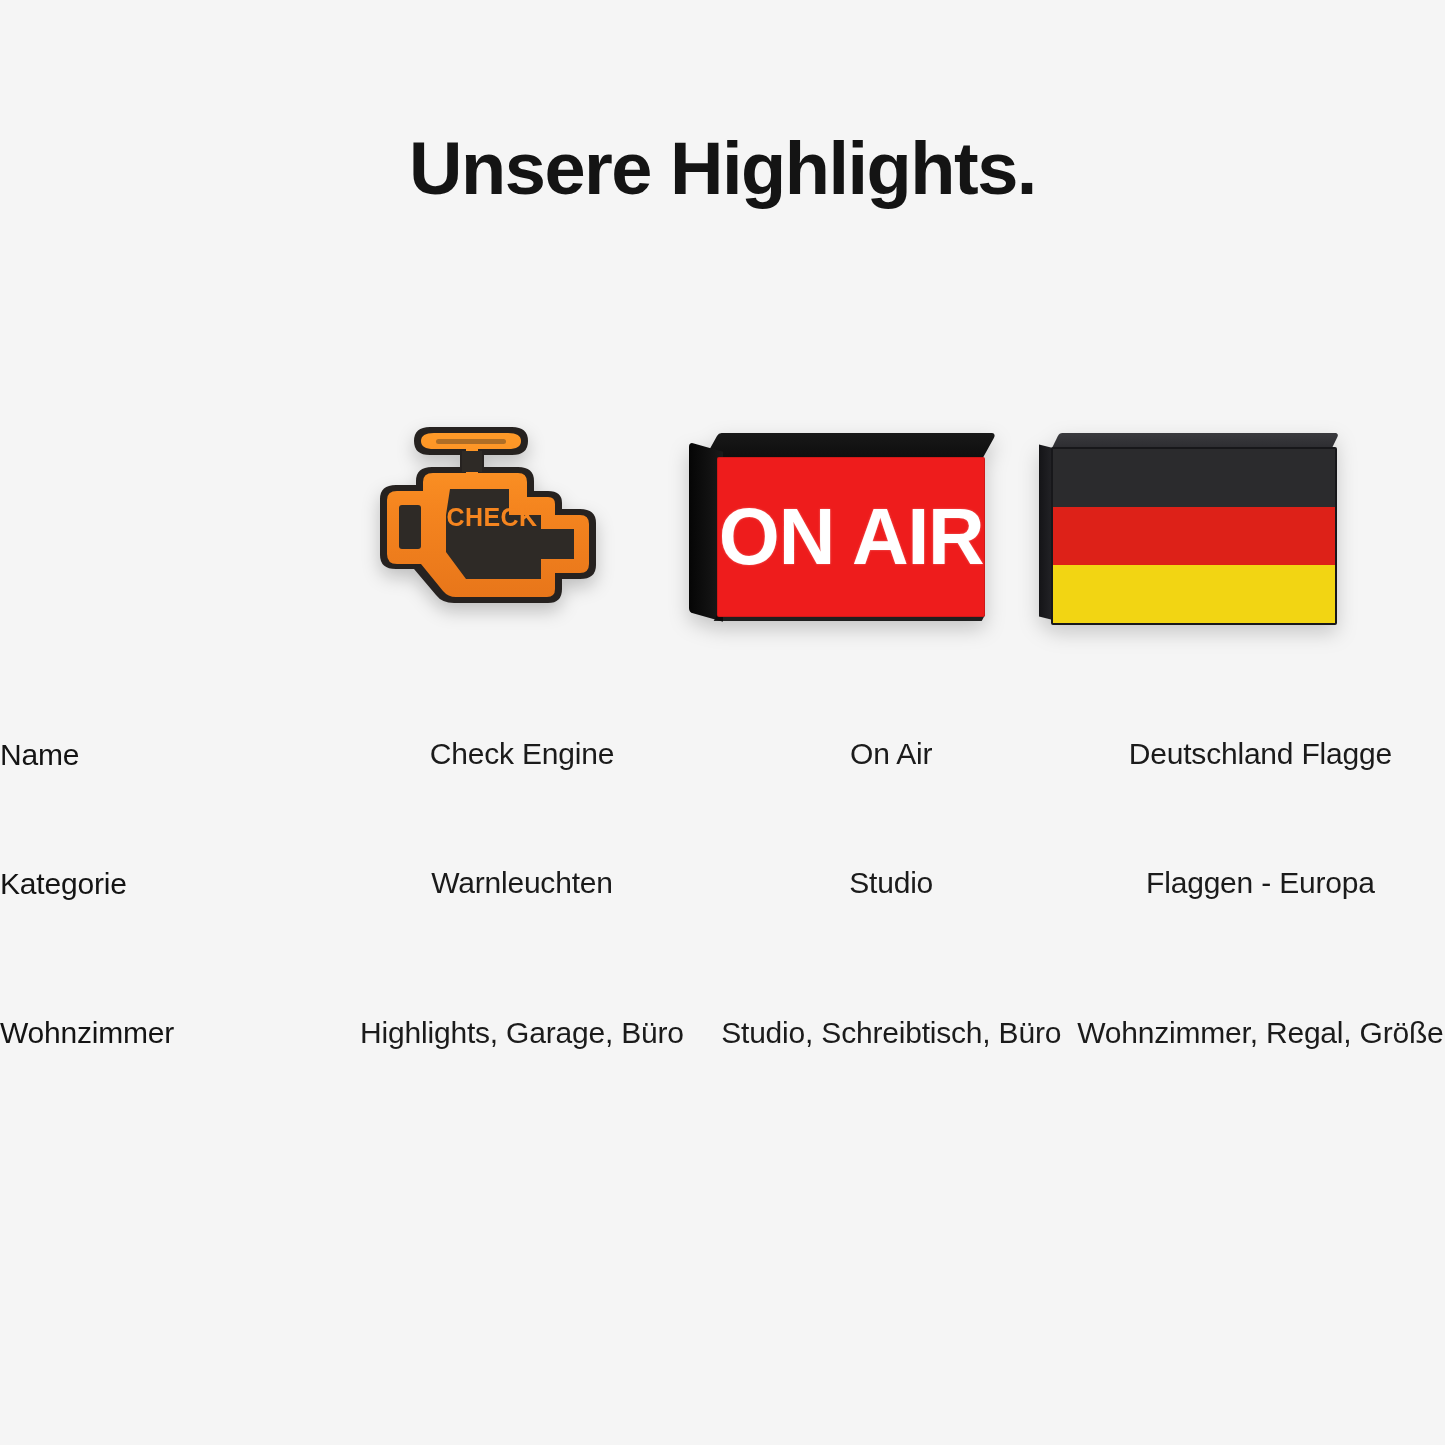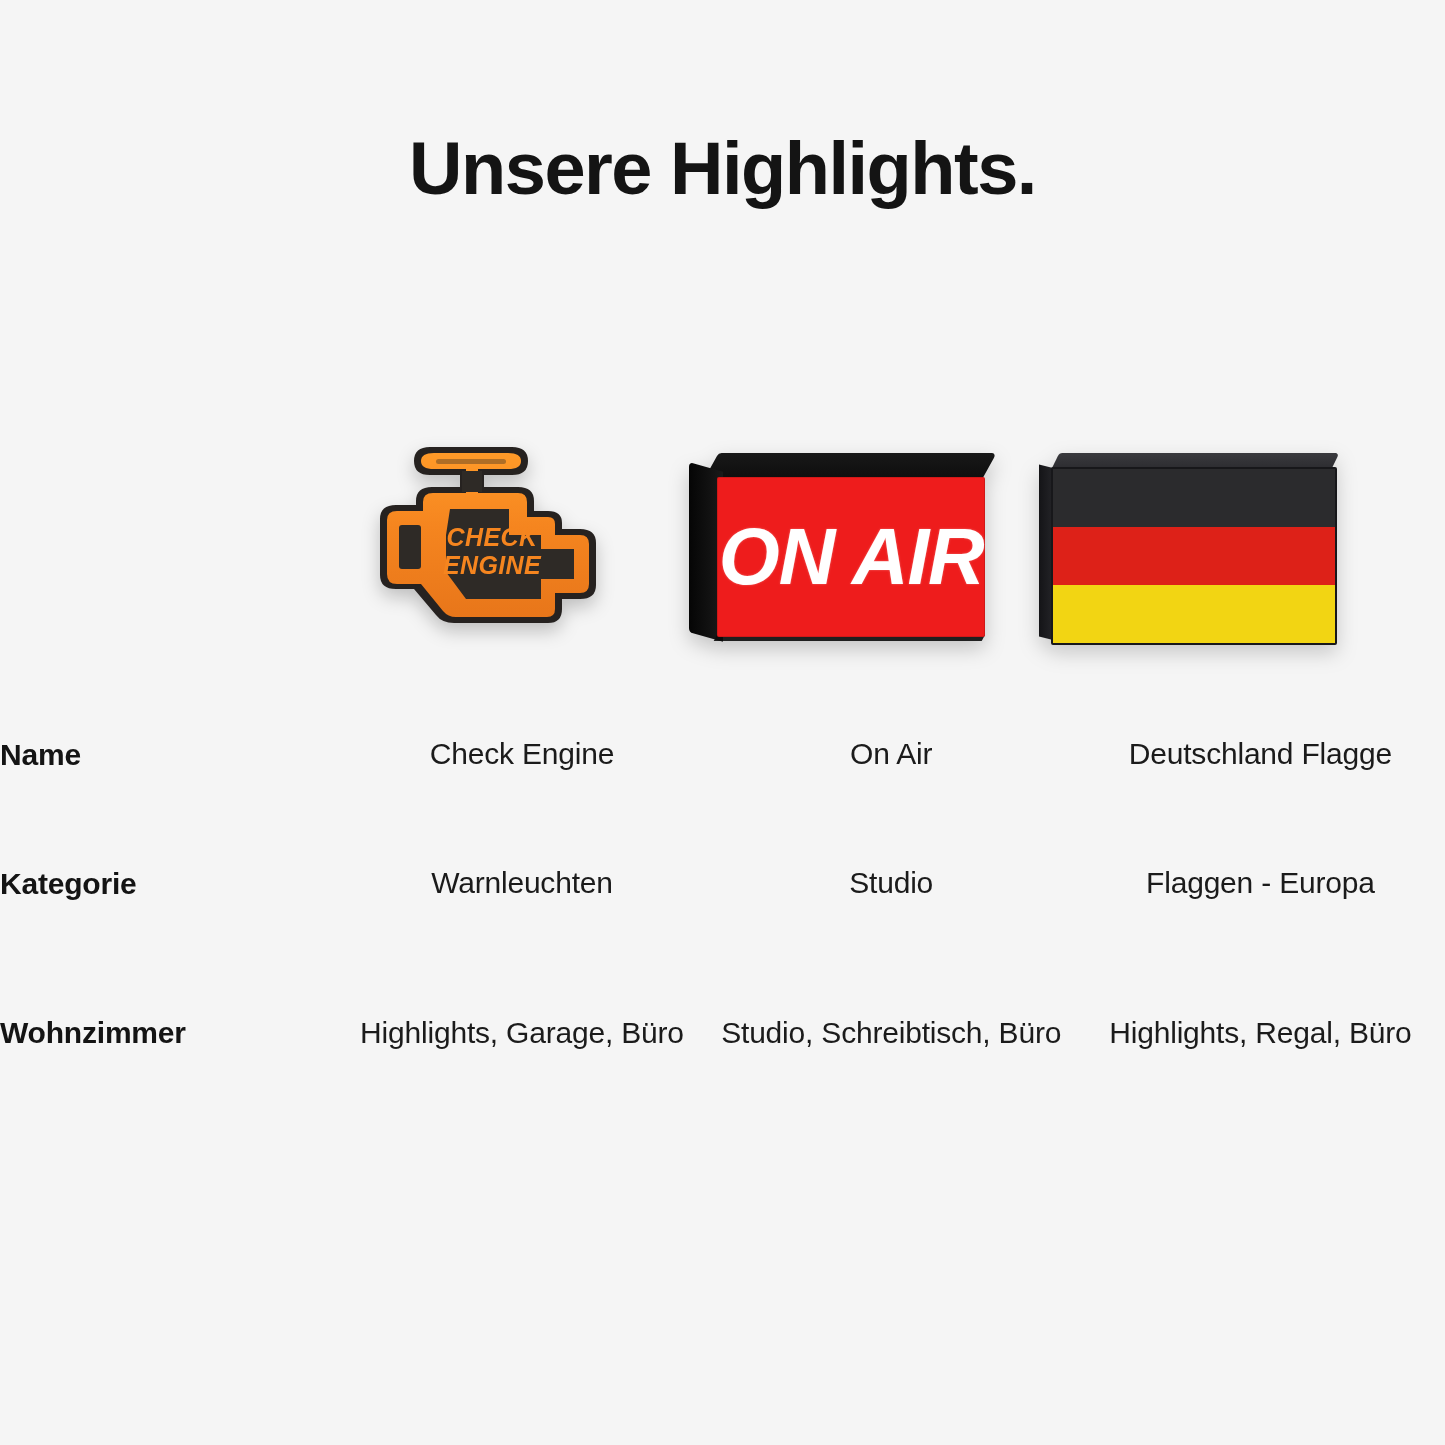--- a/index.html
+++ b/index.html
@@ -31,26 +31,25 @@
     font-size: 74px;
     font-weight: 700;
     letter-spacing: -1.5px;
     color: #141414;
     line-height: 1.1;
   }
 
   
   .products {
     position: absolute;
-    top: 404px;
+    top: 384px;
     left: 0;
     width: 1445px;
     height: 270px;
     display: flex;
-    font-style: italic;
   }
   .product-cell {
     flex: 0 0 auto;
     position: relative;
     display: flex;
     align-items: flex-end;
     justify-content: center;
   }
   .cell-1 { width: 348px; margin-left: 318px; }
   .cell-2 { width: 348px; }
@@ -198,21 +197,21 @@
     table-layout: fixed;
   }
   .spec-table td {
     padding: 0;
     vertical-align: middle;
   }
   .row-label {
     width: 318px;
     padding-left: 63px;
     font-size: 30px;
-    font-weight: 700;
+    font-weight: 400;
     color: #141414;
     text-align: left;
     letter-spacing: -0.2px;
   }
   .cell-val {
     width: 348px;
     text-align: center;
     font-size: 30px;
     font-weight: 400;
     color: #1b1b1b;
@@ -249,21 +248,20 @@
           <path d="M108,70 L167,70 L167,96 L199,96 L199,110 L232,110 L232,140 L199,140 L199,154 L199,160 L124,160 L104,133 L104,96 Z" fill="#2e2a26"></path>
 
           <rect x="57" y="86" width="22" height="44" rx="3" fill="#2e2a26"></rect>
 
           <rect x="94" y="20" width="70" height="5" rx="2.5" fill="#2e2a26" opacity="0.38"></rect>
 
           <rect x="120" y="32" width="20" height="21" fill="#2e2a26"></rect>
         </svg>
         <div class="ce-label">
           <div>CHECK</div>
-          <div>ENGINE</div>
         </div>
       </div>
     </div>
 
     <div class="product-cell cell-2">
       <div class="onair-wrap">
         <div class="onair-top"></div>
         <div class="onair-side"></div>
         <div class="onair-bottomedge"></div>
         <div class="onair-face">
@@ -297,18 +295,18 @@
       <tr class="spec-row">
         <td class="row-label">Kategorie</td>
         <td class="cell-val">Warnleuchten</td>
         <td class="cell-val">Studio</td>
         <td class="cell-val">Flaggen - Europa</td>
       </tr>
       <tr class="spec-row tall">
         <td class="row-label">Wohnzimmer</td>
         <td class="cell-val">Highlights, Garage, Büro</td>
         <td class="cell-val">Studio, Schreibtisch, Büro</td>
-        <td class="cell-val">Highlights, Regal, Büro</td>
+        <td class="cell-val">Wohnzimmer, Regal, Größe</td>
       </tr>
     </tbody>
   </table>
 
 </div>
 
 </body></html>

